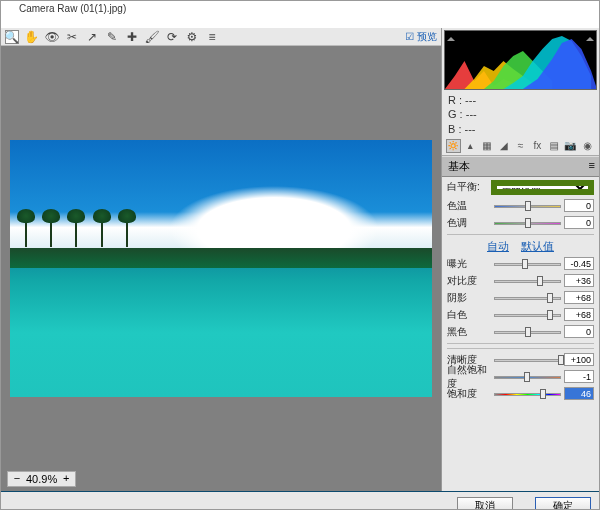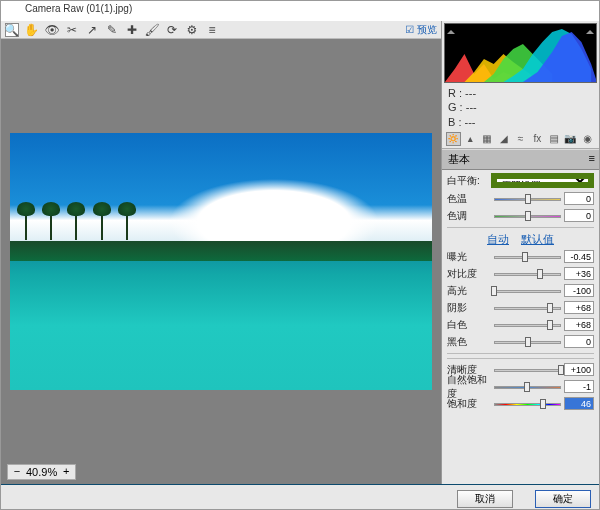--- a/index.html
+++ b/index.html
@@ -1,17 +1,17 @@
 <!DOCTYPE html>
 <html><head>
 <meta charset="utf-8">
 <style>
 *{margin:0;padding:0;box-sizing:border-box;font-family:"SimSun",Arial,sans-serif;font-size:11px}
 body{background:#f0f0f0;width:600px;height:510px;overflow:hidden;border:1px solid #999}
-.titlebar{height:20px;padding:2px 24px;background:#fff;font-size:10px;color:#333}
+.titlebar{height:27px;padding:2px 18px;background:#fff;font-size:10px;color:#333}
 .main{display:flex;height:463px}
 .left{flex:1;display:flex;flex-direction:column;border-right:1px solid #999}
 .toolbar{height:18px;background:#e8e8e8;display:flex;align-items:center;padding:0 4px;gap:6px;border-bottom:1px solid #bbb}
 .tool{width:14px;height:14px;display:flex;align-items:center;justify-content:center;color:#444;font-size:12px;cursor:pointer}
 .tool.active{background:#fff;border:1px solid #888}
 .preview-btn{margin-left:auto;color:#1a5fb4;font-size:10px;cursor:pointer}
 .canvas{flex:1;background:#808080;display:flex;align-items:center;justify-content:center;position:relative}
 .photo{width:422px;height:257px;background:linear-gradient(to bottom,#0b6fc4 0%,#1a8ed8 28%,#fff 34%,#d8ebf3 44%,#0e8f9e 46%,#12a8a8 55%,#20c9c1 75%,#1fc4bd 100%);position:relative;overflow:hidden}
 .clouds{position:absolute;top:18%;left:35%;width:55%;height:28%;background:radial-gradient(ellipse 60% 80% at 50% 60%,#fff 0%,#fff 55%,rgba(255,255,255,0) 75%)}
 .island{position:absolute;top:42%;left:0;width:100%;height:8%;background:linear-gradient(to bottom,#1a4a2a,#0d6a3d)}
@@ -37,21 +37,21 @@
 .lbl{width:44px;font-size:10px;color:#222}
 .slider{flex:1;height:12px;position:relative;margin:0 3px}
 .track{position:absolute;top:5px;left:0;right:0;height:3px;background:#ccc;border:1px solid #999}
 .gradient-temp{background:linear-gradient(to right,#3b6fd4,#aaa,#e8c84a)}
 .gradient-tint{background:linear-gradient(to right,#4aaa4a,#aaa,#d44ad4)}
 .gradient-sat{background:linear-gradient(to right,#888,#f00,#ff0,#0f0,#0ff,#00f,#f0f)}
 .gradient-vib{background:linear-gradient(to right,#888,#4a8ad4,#d47a4a)}
 .thumb{position:absolute;top:1px;width:6px;height:10px;background:#eee;border:1px solid #666;transform:translateX(-50%)}
 .val{width:30px;height:13px;border:1px solid #999;background:#fff;font-size:9px;text-align:right;padding:0 2px}
 .val.sel{background:#3875d7;color:#fff}
-.sel-row{display:flex;align-items:flex-end;margin-bottom:4px}
+.sel-row{display:flex;align-items:center;margin-bottom:4px}
 .sel-row select{flex:1;height:15px;font-size:10px;border:6px solid #4d7c0f;background:#fff}
 .links{text-align:center;margin:3px 0;font-size:10px}
 .links span{color:#1a5fb4;text-decoration:underline;cursor:pointer;margin:0 6px}
 .divider{height:1px;background:#bbb;margin:4px 0}
 .footer{height:28px;background:#e8e8e8;border-top:1px solid #0c4a6e;display:flex;align-items:center;justify-content:flex-end;padding:12px 8px;gap:22px}
 .btn{min-width:56px;height:18px;border:1px solid #888;background:linear-gradient(#fdfdfd,#e0e0e0);font-size:10px;cursor:pointer}
 .btn.primary{border-color:#2a5fb4}
 </style>
 </head>
 <body>
@@ -158,28 +158,20 @@
           </div>
           <div class="row">
             <span class="lbl">对比度</span>
             <div class="slider">
               <div class="track "></div>
               <div class="thumb" style="left:68%"></div>
             </div>
             <input class="val" value="+36" style="">
           </div>
           <div class="row">
-            <span class="lbl">高光</span>
-            <div class="slider">
-              <div class="track "></div>
-              <div class="thumb" style="left:0%"></div>
-            </div>
-            <input class="val" value="-100" style="">
-          </div>
-          <div class="row">
             <span class="lbl">阴影</span>
             <div class="slider">
               <div class="track "></div>
               <div class="thumb" style="left:84%"></div>
             </div>
             <input class="val" value="+68" style="">
           </div>
           <div class="row">
             <span class="lbl">白色</span>
             <div class="slider">

